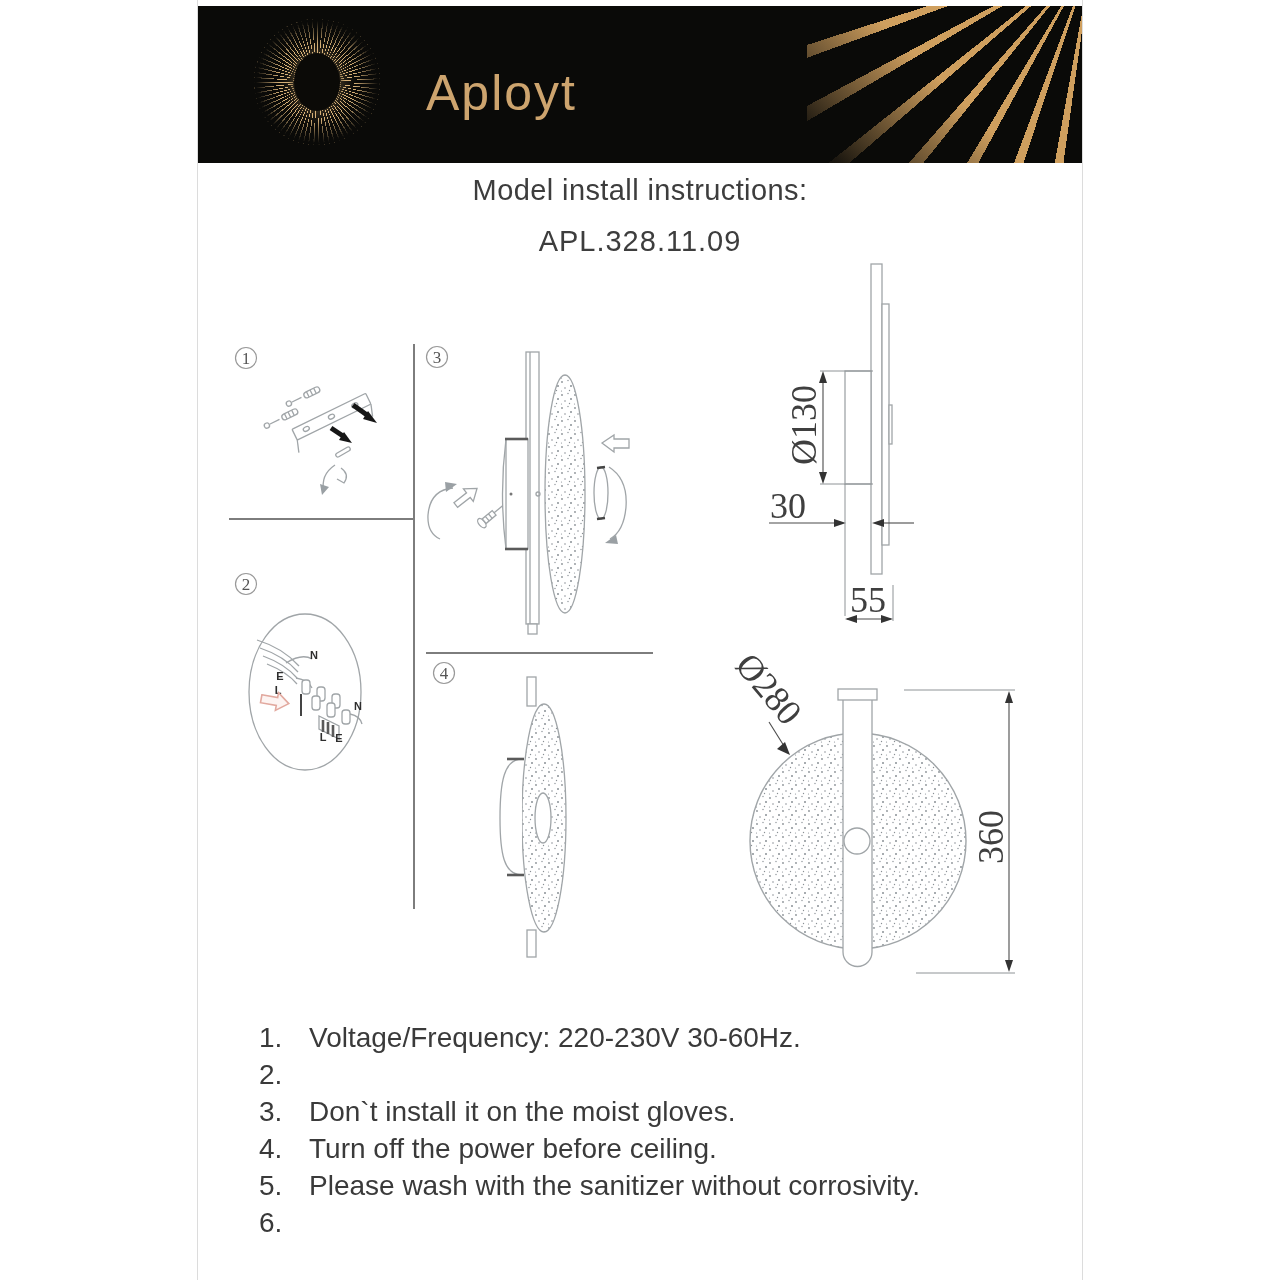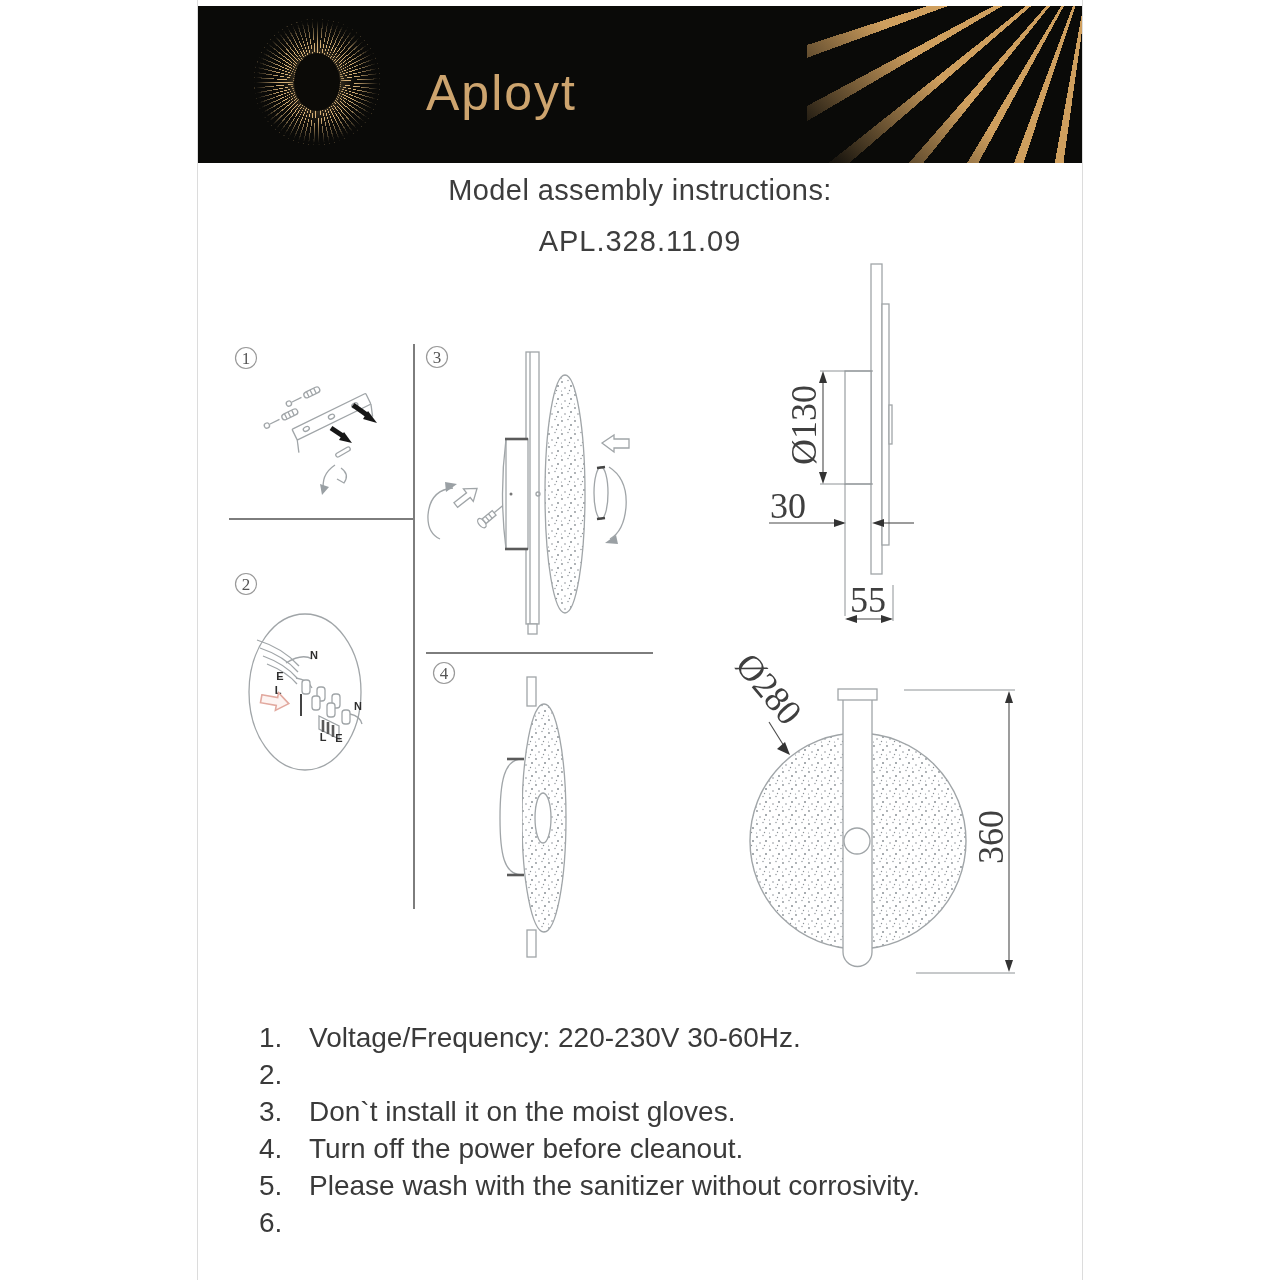--- a/index.html
+++ b/index.html
@@ -68,21 +68,21 @@
 
 <div class="page">
 
   <header class="banner">
     <div class="sunburst"></div>
     <div class="brand">Aployt</div>
     <div class="corner-rays"></div>
   </header>
 
   <div class="title-block">
-    <div class="title-line1">Model assembly instructions:</div>
+    <div class="title-line1">Model install instructions:</div>
     <div class="title-line2">APL.328.11.09</div>
   </div>
 
   <svg class="diagram" width="886" height="765" viewBox="197 250 886 765">
 
     <defs>
       <pattern id="sp" width="13" height="13" patternUnits="userSpaceOnUse">
         <circle cx="2" cy="3" r="0.9" fill="#8a9095"></circle>
         <circle cx="8" cy="1.5" r="0.7" fill="#8a9095"></circle>
         <circle cx="11" cy="7" r="1" fill="#8a9095"></circle>
@@ -308,21 +308,21 @@
     </div>
     <div class="ins-row">
       <span class="ins-num">2.</span>
     </div>
     <div class="ins-row">
       <span class="ins-num">3.</span>
       <span>Don`t install it on the moist gloves.</span>
     </div>
     <div class="ins-row">
       <span class="ins-num">4.</span>
-      <span>Turn off the power before cleanout.</span>
+      <span>Turn off the power before ceiling.</span>
     </div>
     <div class="ins-row">
       <span class="ins-num">5.</span>
       <span>Please wash with the sanitizer without corrosivity.</span>
     </div>
     <div class="ins-row">
       <span class="ins-num">6.</span>
     </div>
   </div>
 

